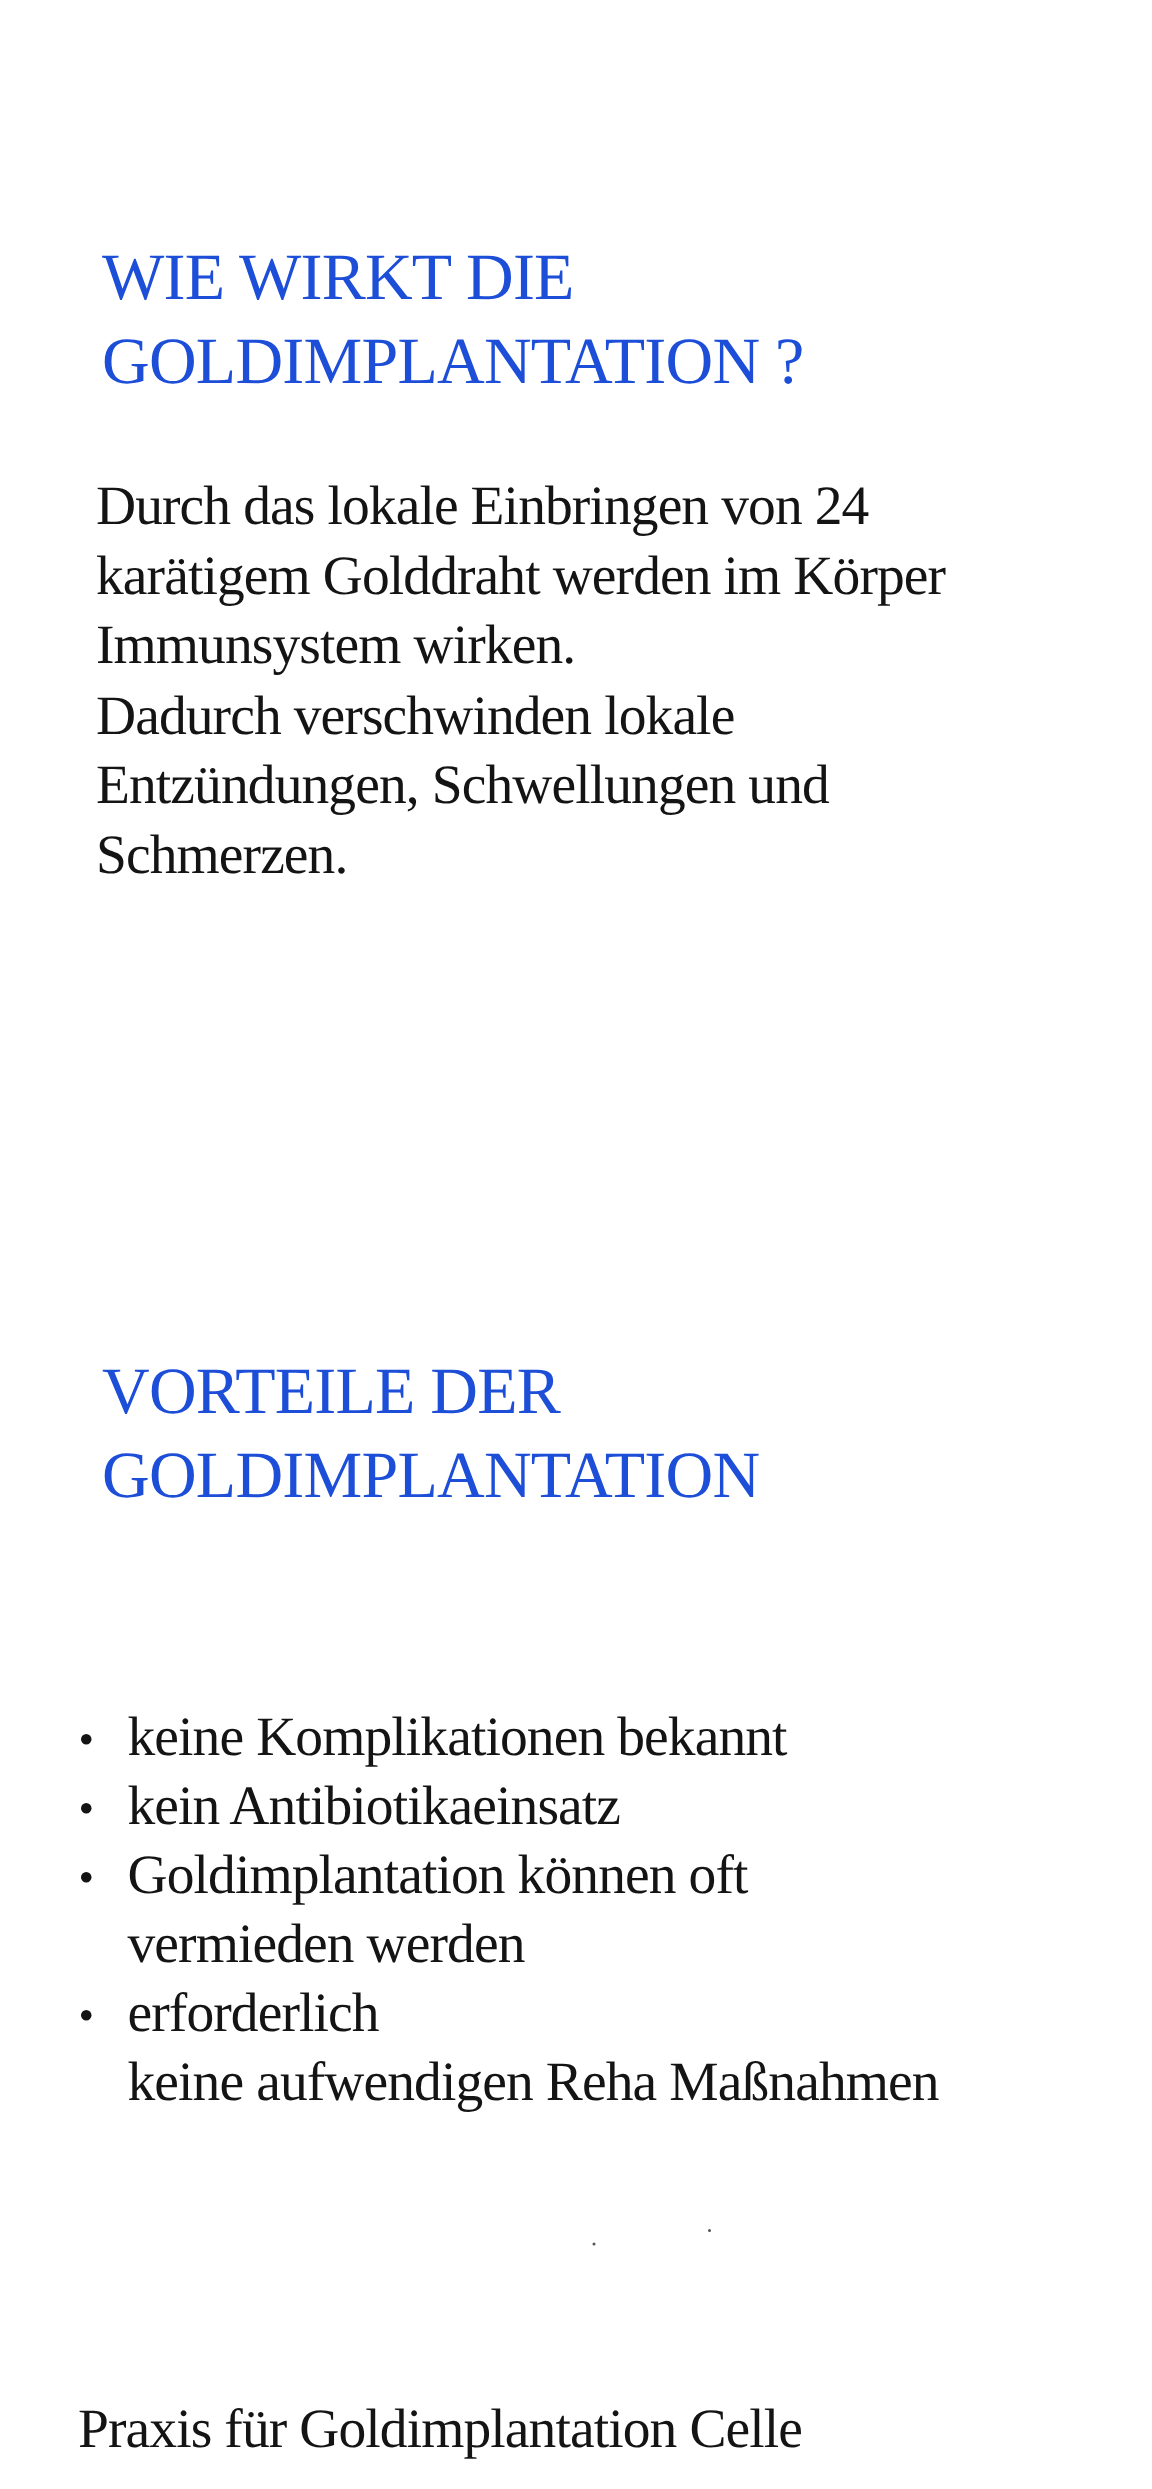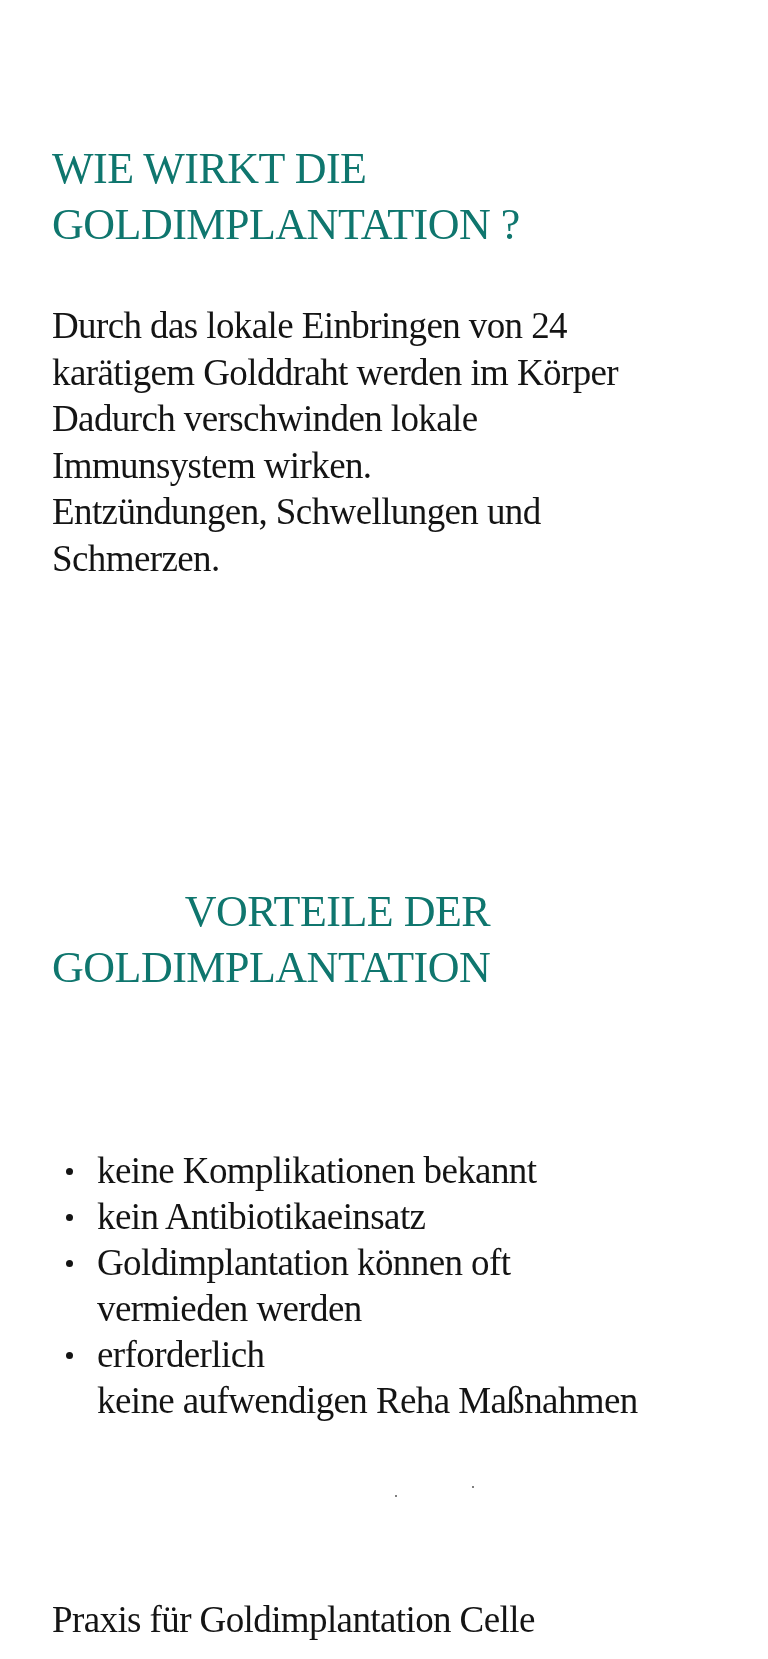--- a/index.html
+++ b/index.html
@@ -2,31 +2,31 @@
 <html><head>
   <meta charset="utf-8">
   <style>
     html, body { margin: 0; padding: 0; background: #ffffff; }
     body {
       width: 768px; height: 1659px; position: relative; overflow: hidden;
       font-family: "Liberation Serif", "DejaVu Serif", serif;
       color: #141414;
     }
     .heading {
-      position: absolute; left: 52px; margin: 0;
+      position: absolute; left: 52px; margin: 16px;
       font-weight: normal; font-size: 44px; line-height: 56px;
-      color: #0f766e; letter-spacing: -0.5px;
+      color: #1d4ed8; letter-spacing: -0.5px;
     }
     .body-text {
-      position: absolute; left: 52px; margin: 0;
+      position: absolute; left: 52px; margin: 12px;
       font-size: 37px; line-height: 46.5px; letter-spacing: -0.6px;
     }
     .body-text span { display: block; }
     .bullets {
-      position: absolute; left: 48px; top: 1136px; margin: 12px; padding: 0;
+      position: absolute; left: 48px; top: 1136px; margin: 0; padding: 0;
       list-style: none; font-size: 37px; line-height: 46px; letter-spacing: -0.6px;
     }
     .bullets li { position: relative; padding-left: 37px; }
     .bullets li .dot {
       position: absolute; left: 6px; top: 20px; width: 7px; height: 7px;
       border-radius: 50%; background: #141414;
     }
     .bullets li .txt span { display: block; }
     .footer {
       position: absolute; left: 52px; top: 1597px; margin: 0;
@@ -38,27 +38,27 @@
 <body>
 
 <h1 class="heading" style="top:141px;">
   <span style="display:block">WIE WIRKT DIE</span>
   <span style="display:block">GOLDIMPLANTATION ?</span>
 </h1>
 
 <p class="body-text" style="top:303px;">
   <span>Durch das lokale Einbringen von 24</span>
   <span>karätigem Golddraht werden im Körper</span>
+  <span>Immunsystem wirken.</span>
   <span>Dadurch verschwinden lokale</span>
-  <span>Immunsystem wirken.</span>
   <span>Entzündungen, Schwellungen und</span>
   <span>Schmerzen.</span>
 </p>
 
-<h2 class="heading" style="top:884px;text-align:right;">
+<h2 class="heading" style="top:884px;">
   <span style="display:block">VORTEILE DER</span>
   <span style="display:block">GOLDIMPLANTATION</span>
 </h2>
 
 <ul class="bullets">
   <li>
     <span class="dot"></span>
     <span class="txt"><span>keine Komplikationen bekannt</span></span>
   </li>
   <li>

